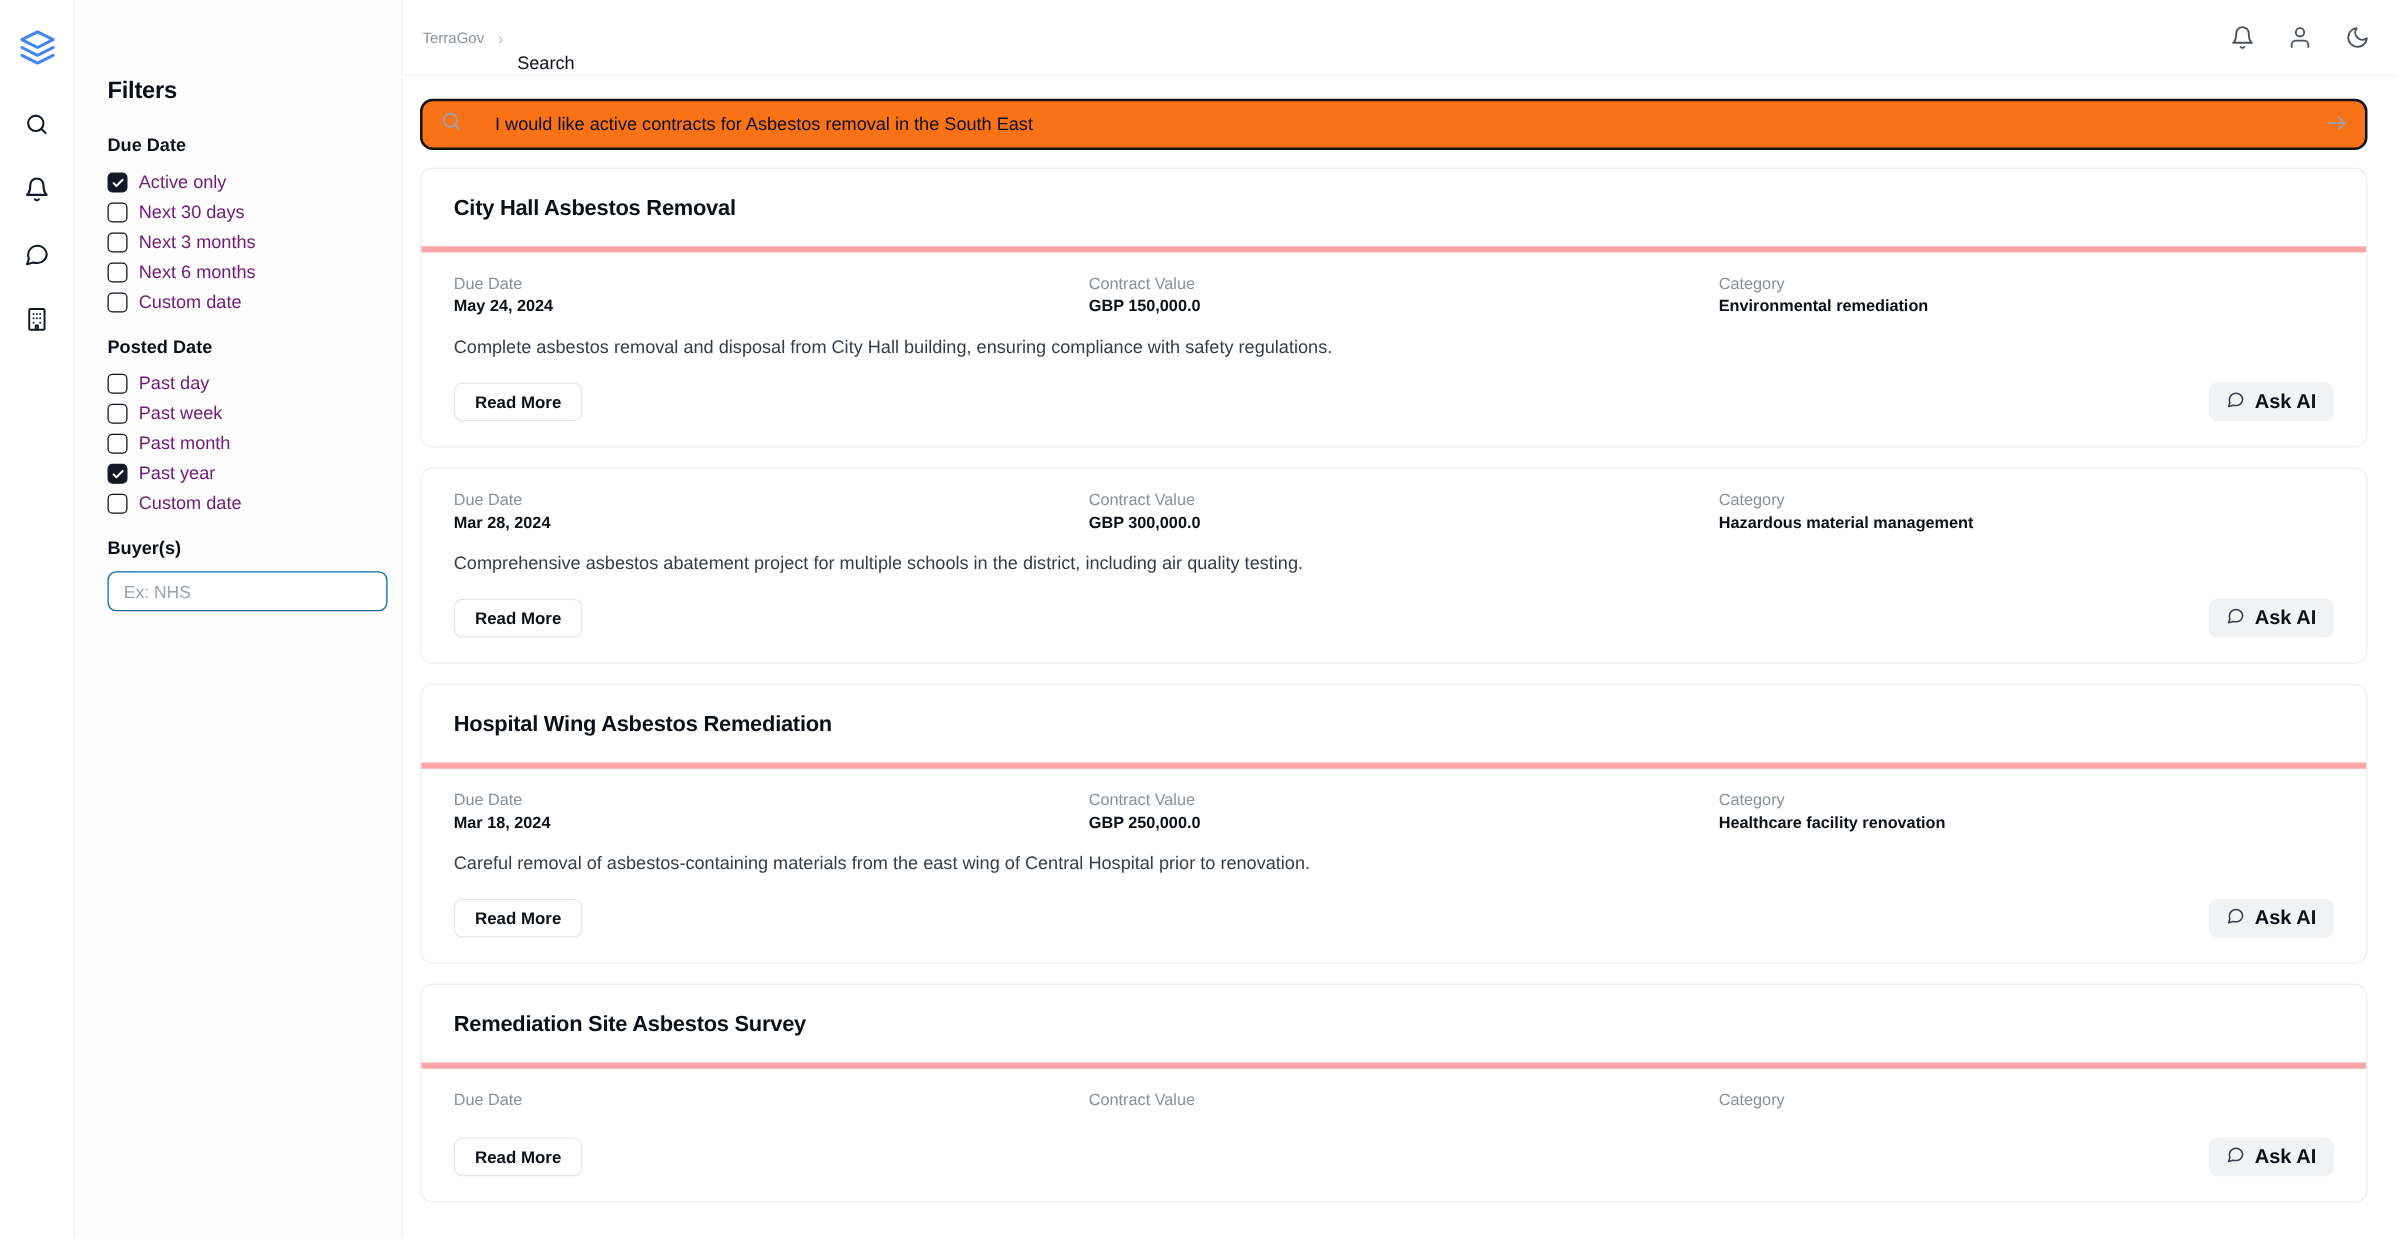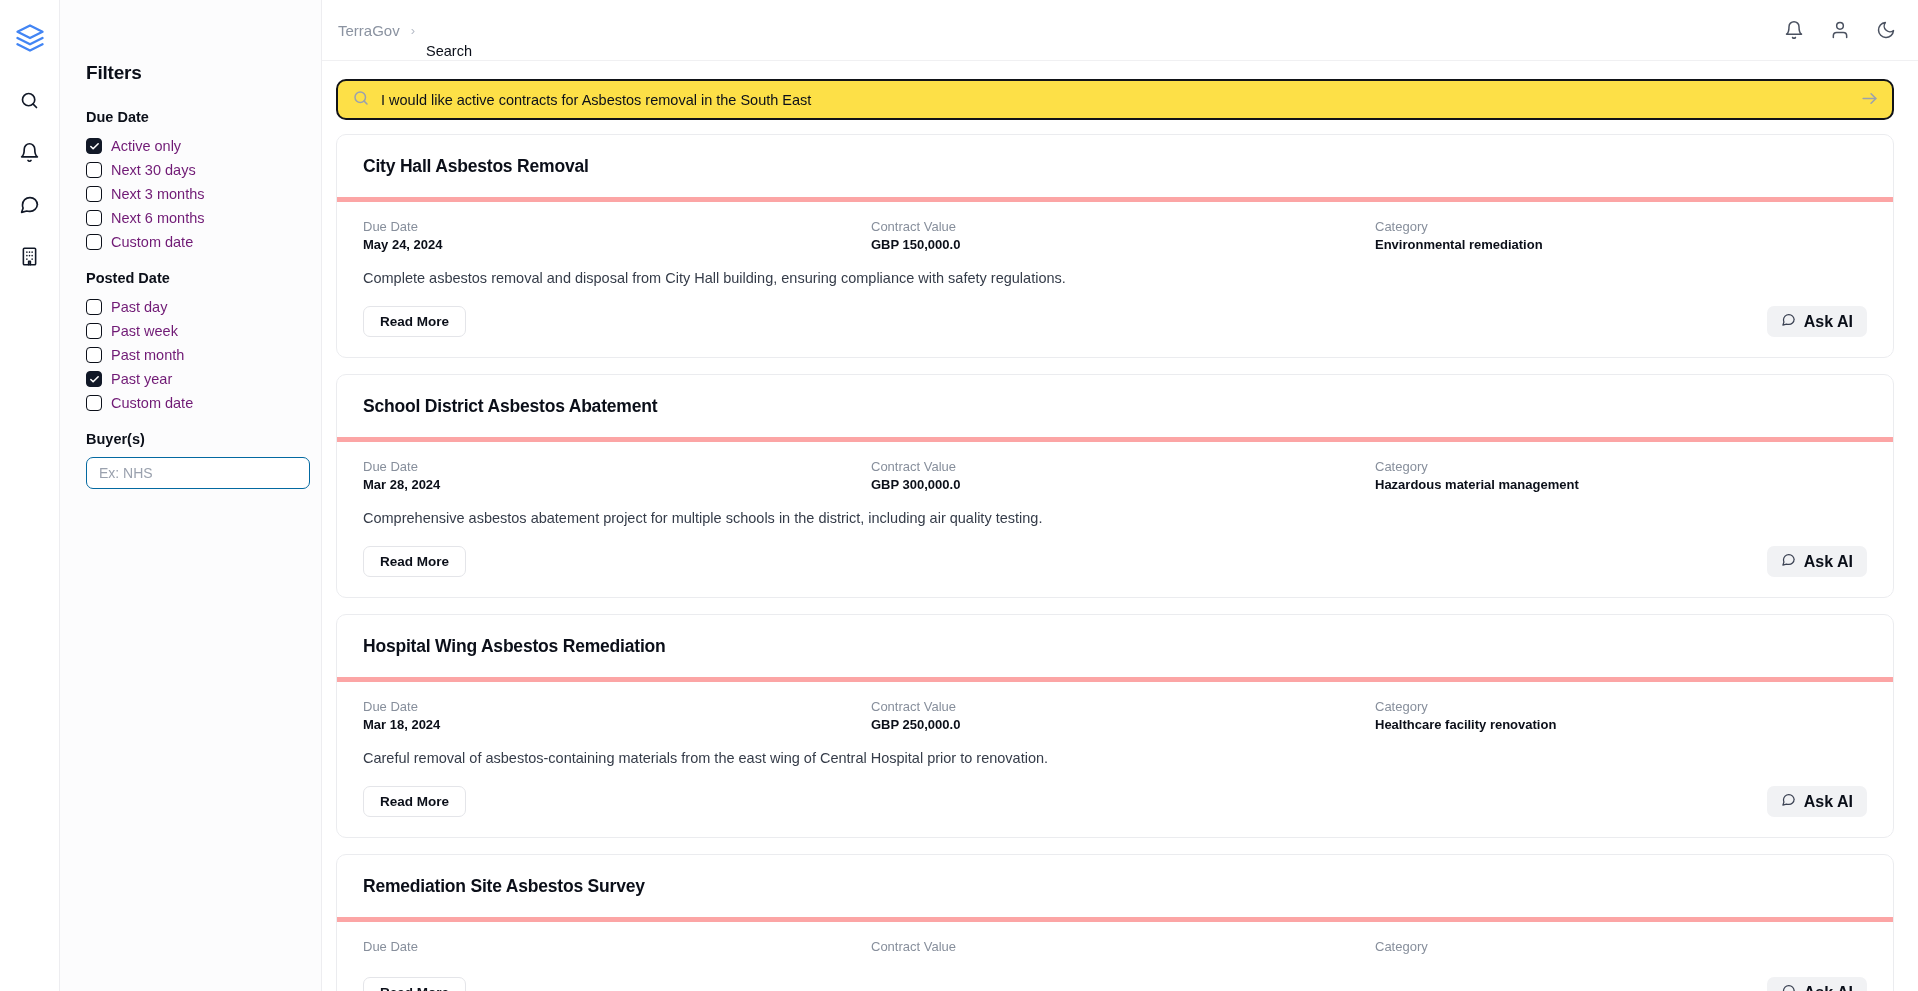--- a/index.html
+++ b/index.html
@@ -129,44 +129,44 @@
     height: 61px;
     min-height: 61px;
     border-bottom: 1px solid #f0f0f2;
     display: flex;
     align-items: center;
     padding: 0 22px 0 16px;
     background: #ffffff;
   }
   .crumbs { display: flex; align-items: center; gap: 11px; }
   .crumb-root {
-    font-size: 15px;
+    font-size: 12px;
     color: #8b93a1;
     cursor: pointer;
   }
   .crumb-sep { color: #b6bcc7; font-size: 13px; }
   .crumb-cur { font-size: 14.5px; color: #0b0f19; font-weight: 400; margin-top: 41px; }
   .topbar-spacer { flex: 1; }
   .topbar-icons { display: flex; align-items: center; gap: 26px; color: #4a5160; }
   .tb-icon { cursor: pointer; display: flex; align-items: center; }
 
   
   .searchzone {
     padding: 18px 24px 14px 14px;
     background: #ffffff;
   }
   .searchbar {
     height: 41px;
     border: 2.4px solid #111318;
     border-radius: 10px;
-    background: #fde047;
+    background: #f97316;
     display: flex;
     align-items: center;
     padding: 0 8px 0 14px;
-    gap: 11px;
+    gap: 26px;
   }
   .search-input {
     flex: 1;
     border: none;
     outline: none;
     font-size: 14.5px;
     font-family: "Liberation Sans", sans-serif;
     color: #0b0f19;
     background: transparent;
     height: 100%;
@@ -484,23 +484,20 @@
                   <path d="M21 11.5a8.38 8.38 0 0 1-9 8.4 9.6 9.6 0 0 1-3.2-.5L3 21l1.7-5a8.4 8.4 0 0 1-.7-3.5 8.38 8.38 0 0 1 8.5-8.4 8.38 8.38 0 0 1 8.5 8.4z"></path>
                 </svg>
               </span>
               <span>Ask AI</span>
             </button>
           </div>
         </div>
       </article>
 
       <article class="card">
-        <div class="card-head">
-          <div class="card-title">School District Asbestos Abatement</div>
-        </div>
         <div class="card-body">
           <div class="meta-row">
             <div class="meta-col c1">
               <div class="meta-label">Due Date</div>
               <div class="meta-value">Mar 28, 2024</div>
             </div>
             <div class="meta-col c2">
               <div class="meta-label">Contract Value</div>
               <div class="meta-value">GBP 300,000.0</div>
             </div>

